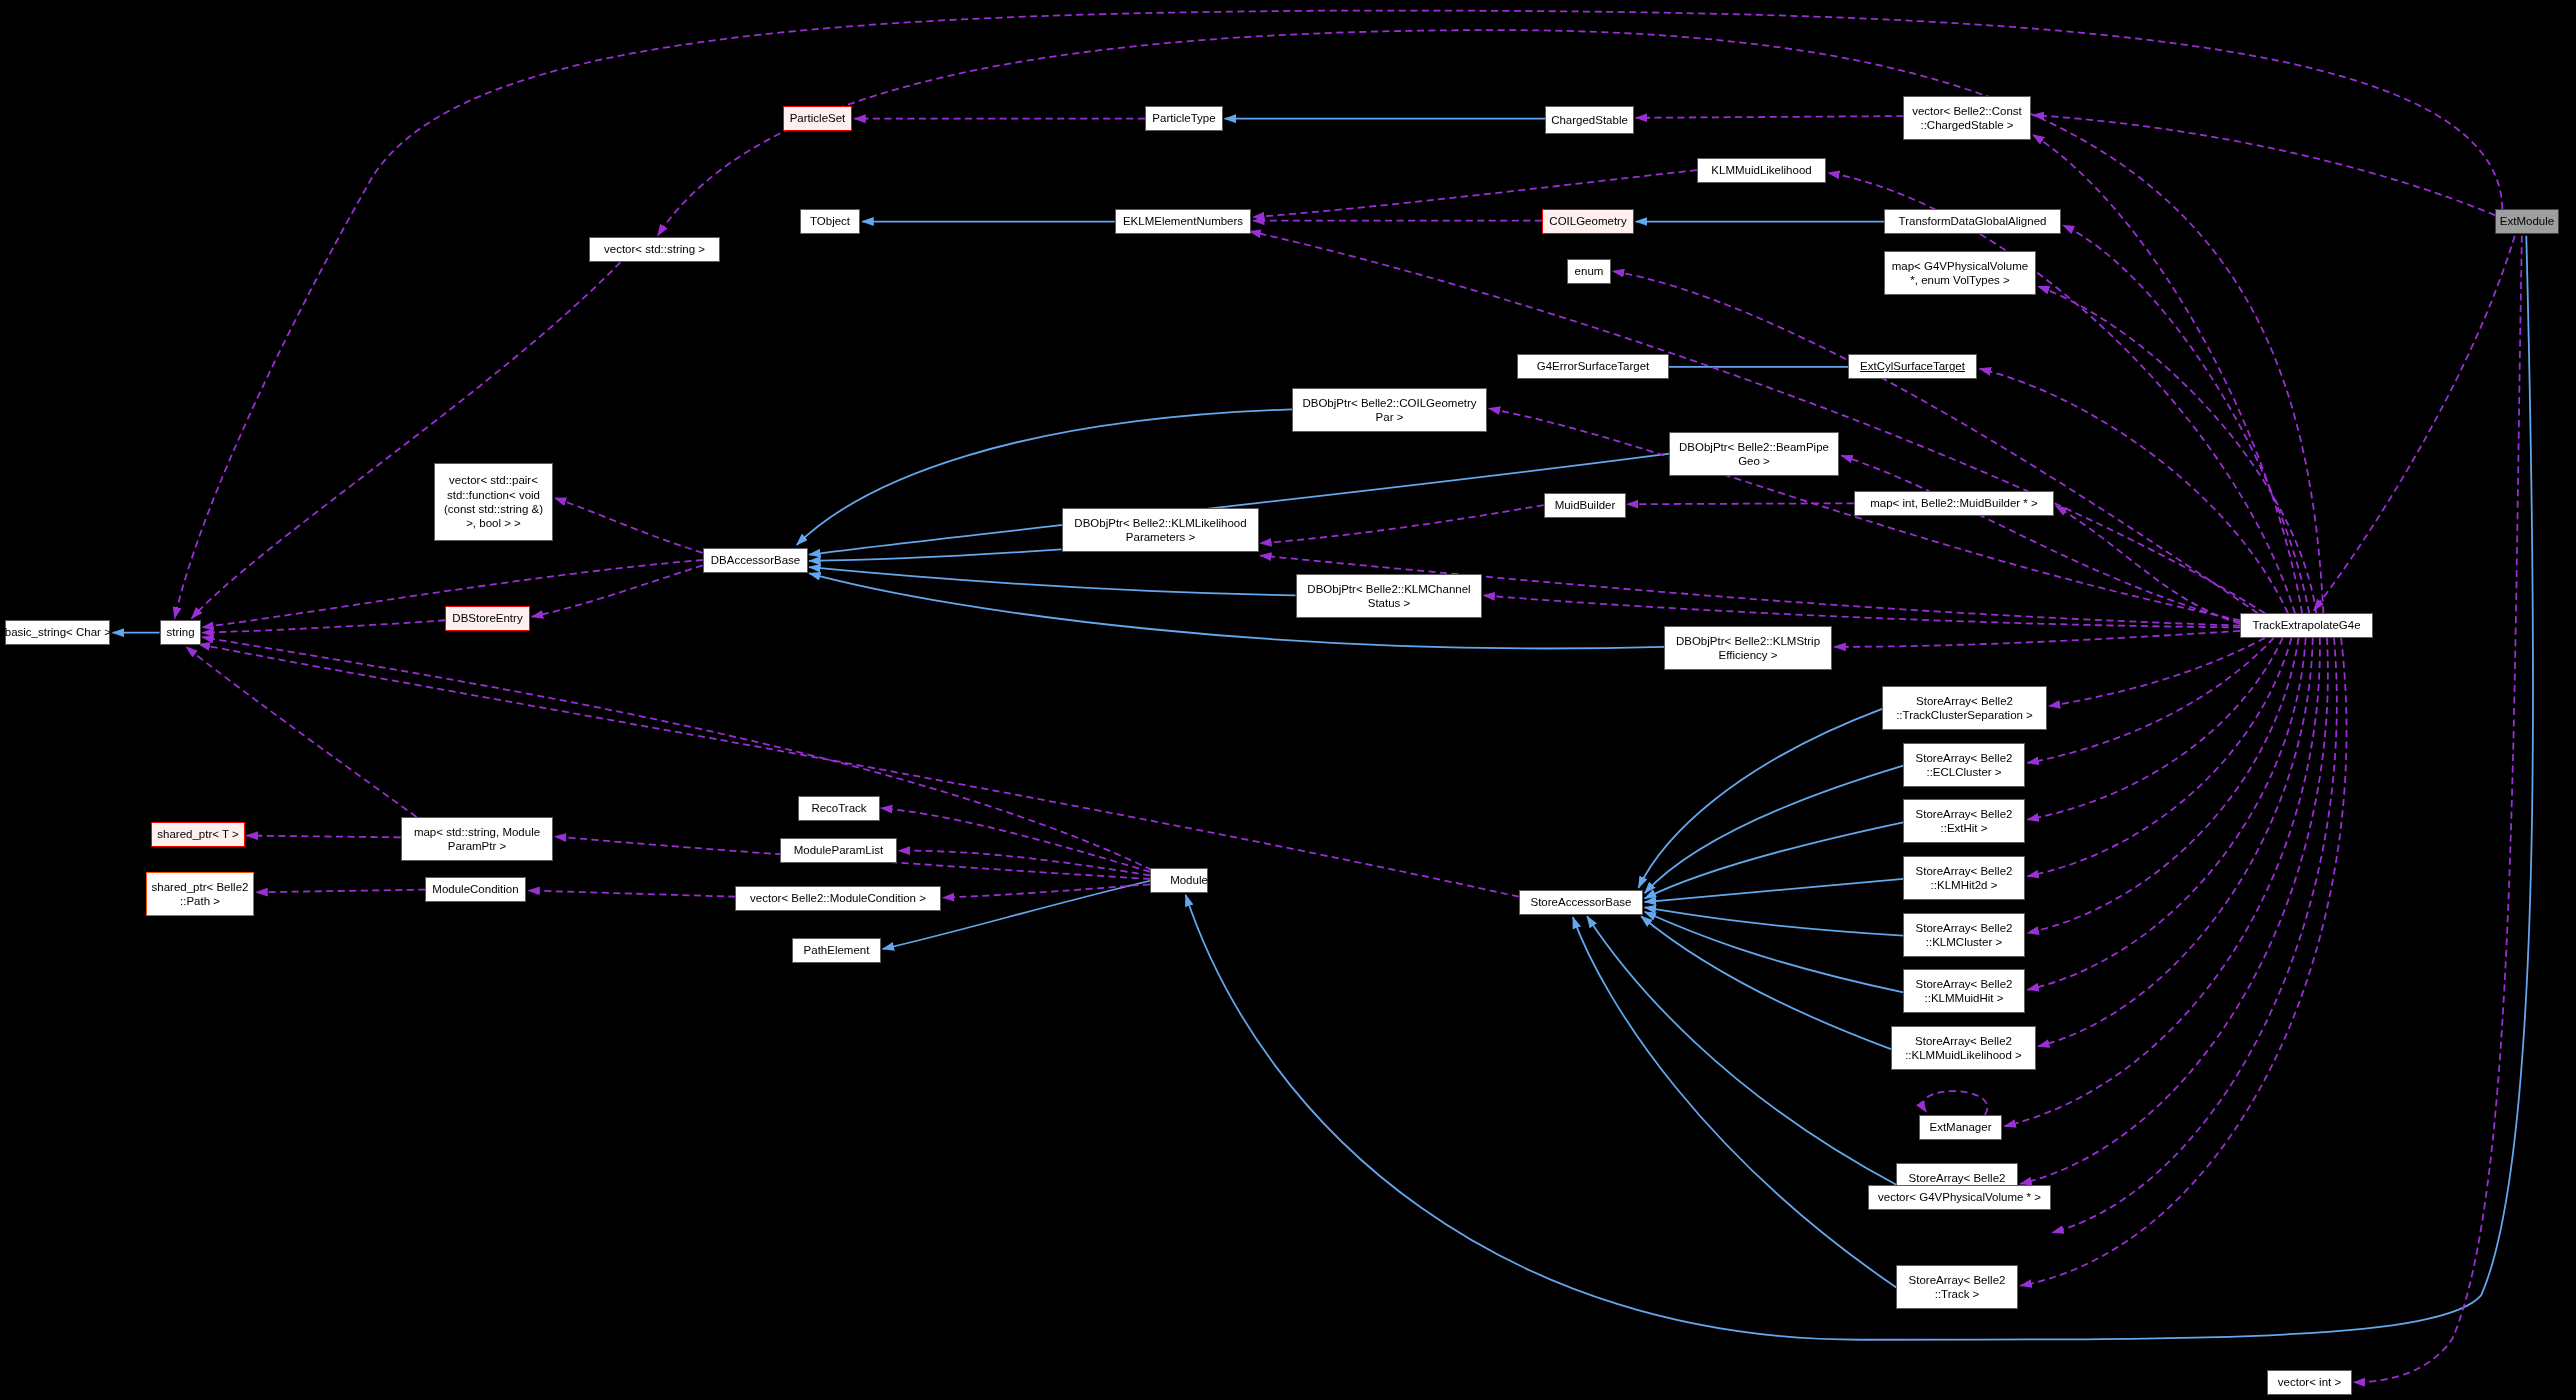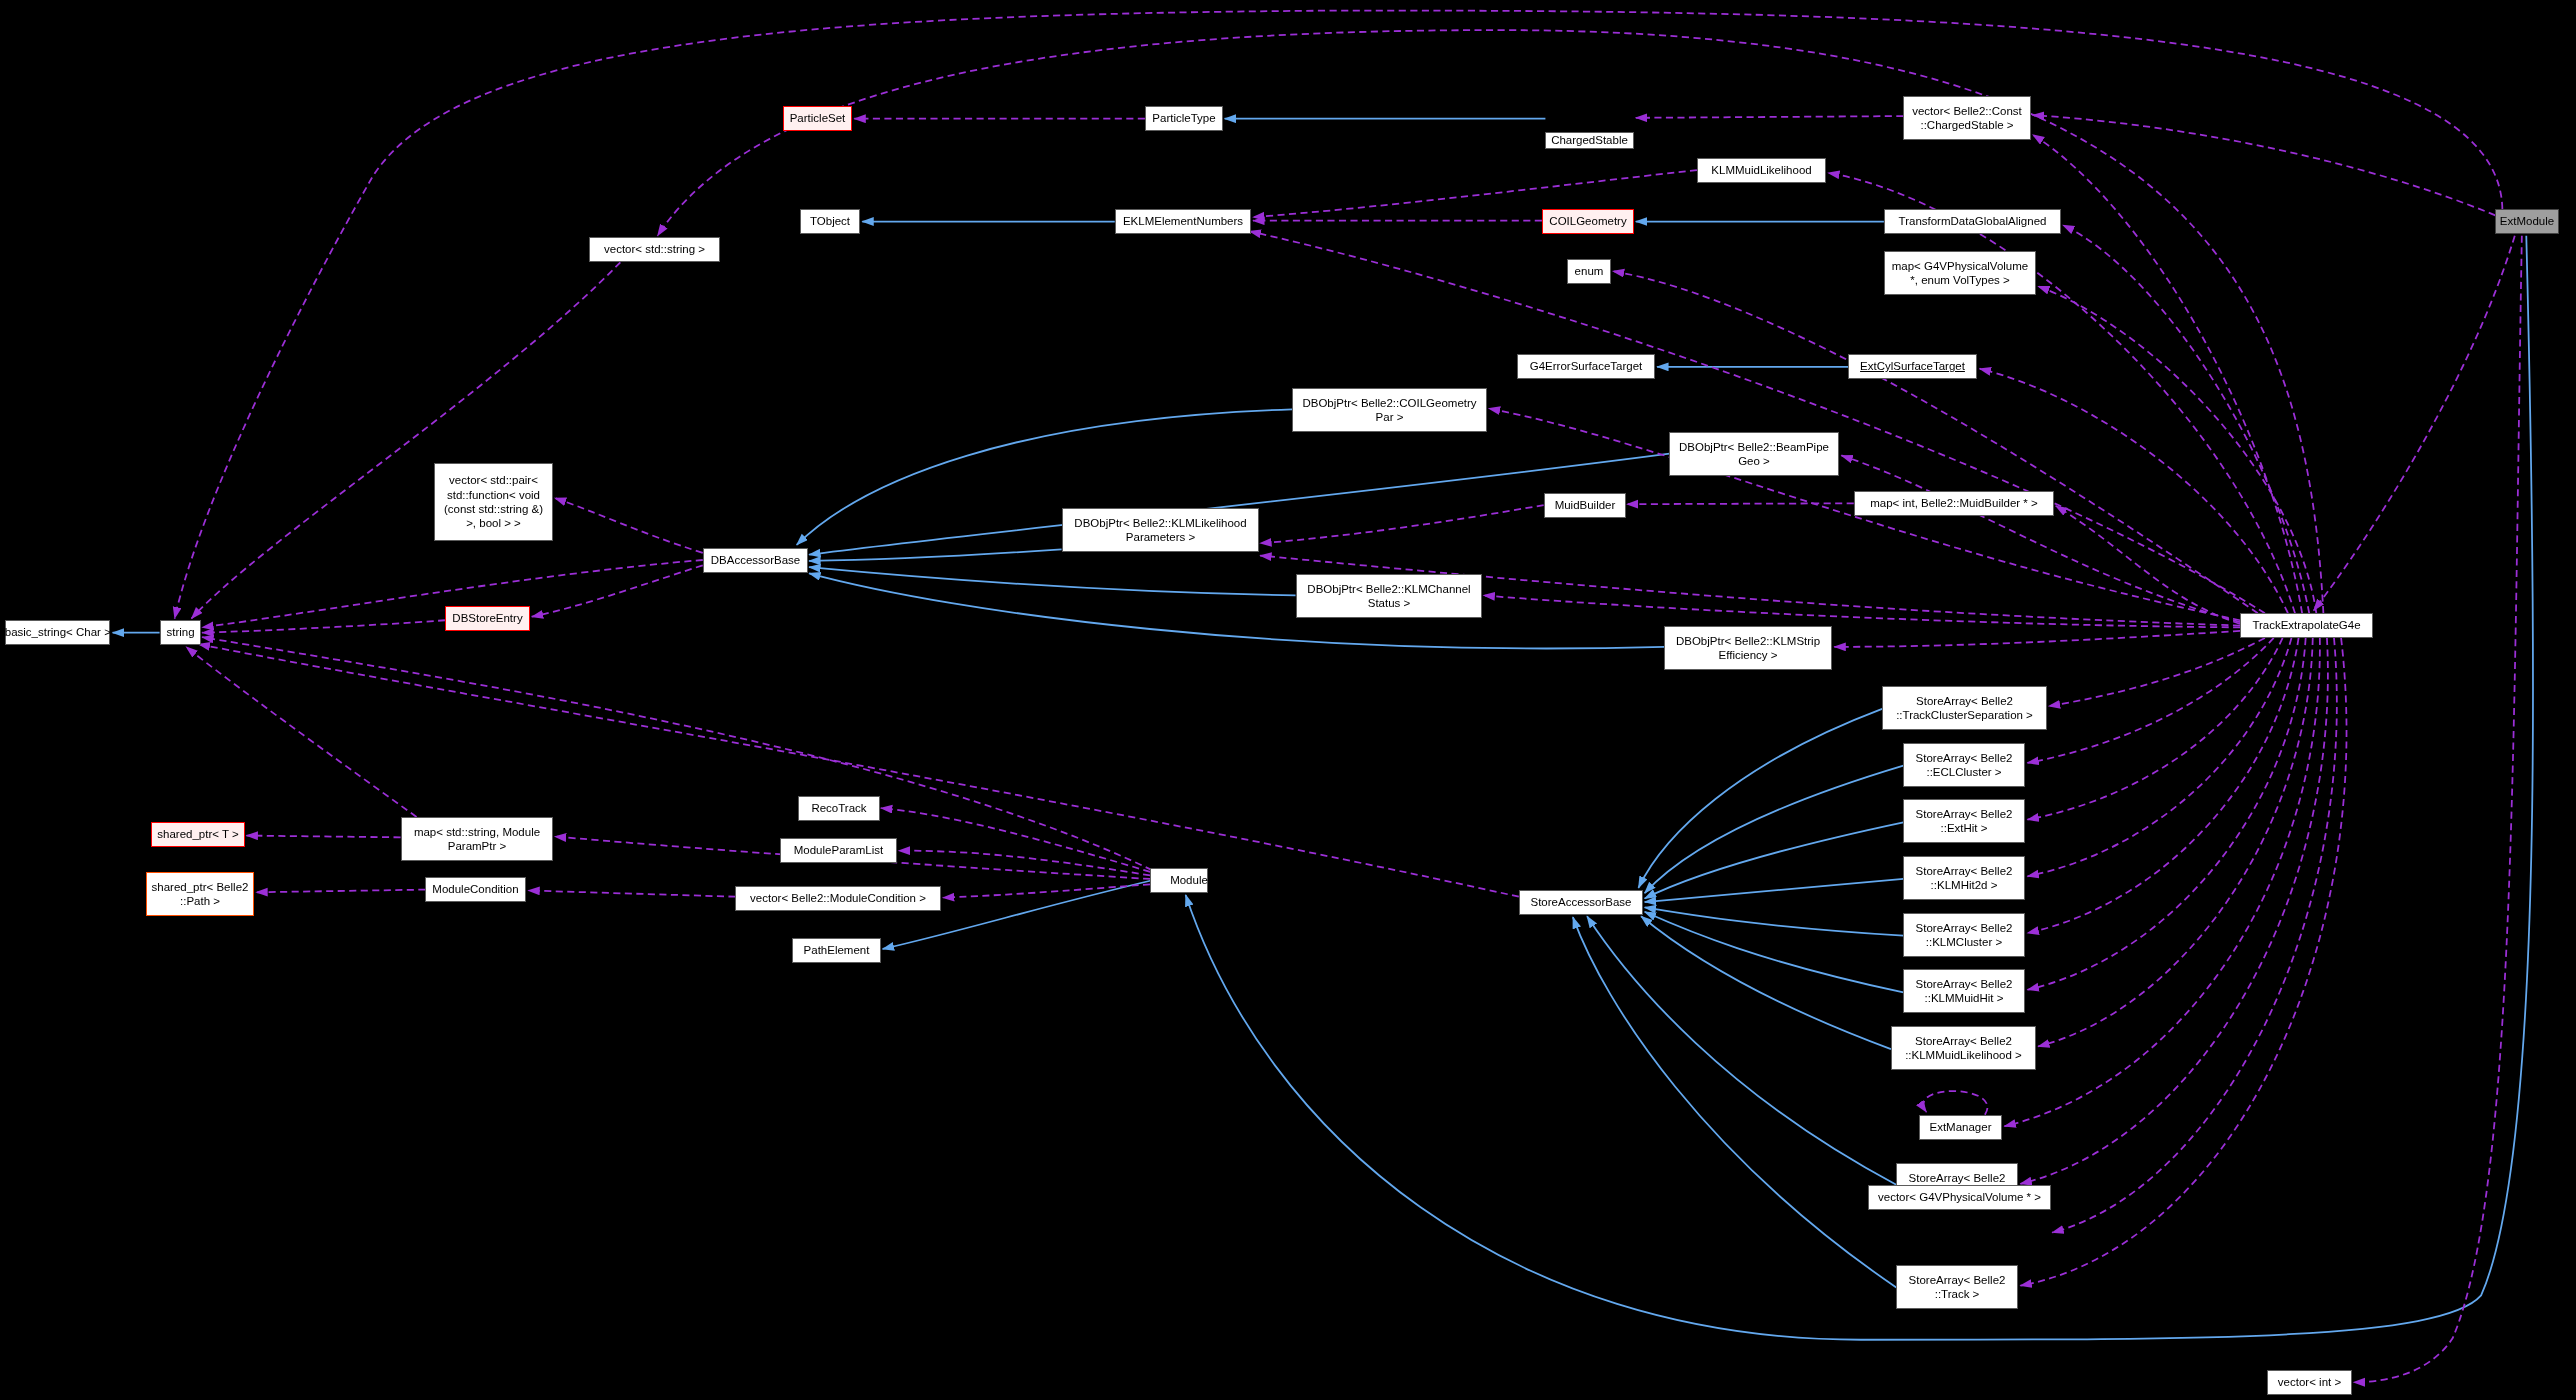--- a/index.html
+++ b/index.html
@@ -117,21 +117,21 @@
       </div>
       <div class="node " style="left: 589px; top: 237px; width: 131px; height: 25px;">
         <span>vector&lt; std::string &gt;</span>
       </div>
       <div class="node red" style="left: 783px; top: 106px; width: 69px; height: 25px;">
         <span>ParticleSet</span>
       </div>
       <div class="node " style="left: 1145px; top: 106px; width: 78px; height: 25px;">
         <span>ParticleType</span>
       </div>
-      <div class="node " style="left: 1545px; top: 106px; width: 89px; height: 17px; margin-top: 26px;">
+      <div class="node " style="left: 1545px; top: 106px; width: 89px; height: 28px;">
         <span>ChargedStable</span>
       </div>
       <div class="node " style="left: 1903px; top: 96px; width: 128px; height: 44px;">
         <span>vector&lt; Belle2::Const</span>
         <span>::ChargedStable &gt;</span>
       </div>
       <div class="node " style="left: 1697px; top: 158px; width: 129px; height: 25px;">
         <span>KLMMuidLikelihood</span>
       </div>
       <div class="node " style="left: 800px; top: 209px; width: 60px; height: 25px;">
@@ -149,21 +149,21 @@
       <div class="node highlight" style="left: 2495px; top: 209px; width: 64px; height: 25px;">
         <span>ExtModule</span>
       </div>
       <div class="node " style="left: 1567px; top: 259px; width: 44px; height: 25px;">
         <span>enum</span>
       </div>
       <div class="node " style="left: 1884px; top: 251px; width: 152px; height: 44px;">
         <span>map&lt; G4VPhysicalVolume</span>
         <span>*, enum VolTypes &gt;</span>
       </div>
-      <div class="node " style="left: 1517px; top: 354px; width: 138px; height: 25px;">
+      <div class="node " style="left: 1517px; top: 354px; width: 152px; height: 25px;">
         <span>G4ErrorSurfaceTarget</span>
       </div>
       <div class="node " style="left: 1848px; top: 354px; width: 129px; height: 25px; text-decoration: underline;">
         <span>ExtCylSurfaceTarget</span>
       </div>
       <div class="node " style="left: 1292px; top: 388px; width: 195px; height: 44px;">
         <span>DBObjPtr&lt; Belle2::COILGeometry</span>
         <span>Par &gt;</span>
       </div>
       <div class="node " style="left: 1669px; top: 432px; width: 170px; height: 44px;">

